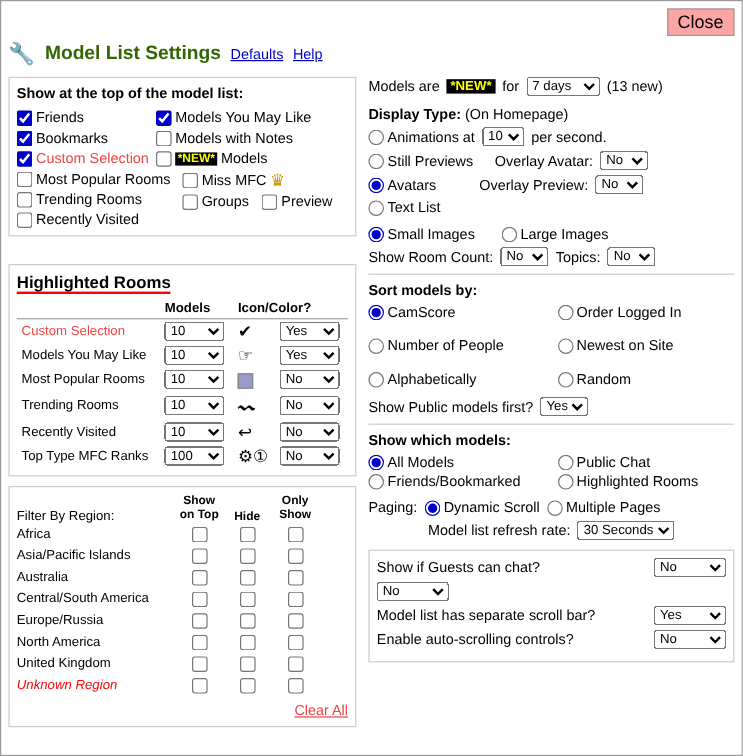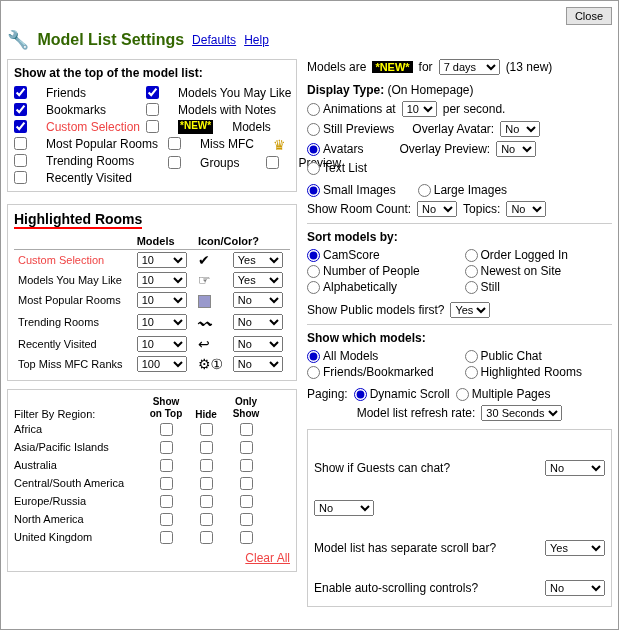--- a/index.html
+++ b/index.html
@@ -16,23 +16,23 @@
       width: 619px;
       min-height: 630px;
       position: relative;
       padding: 6px;
     }
     .close-btn-wrap {
       text-align: right;
       margin-bottom: 4px;
     }
     .close-btn {
-      font-size: 11px;
+      font-size: 15px;
       border: 1px solid #999;
-      background: #e5e5e5;
+      background: #fca5a5;
       padding: 2px 8px;
       cursor: pointer;
     }
     .title-row {
       display: flex;
       align-items: center;
       gap: 8px;
       margin-bottom: 8px;
     }
     .title-row h1 {
@@ -55,30 +55,31 @@
     .left-col {
       width: 290px;
       flex-shrink: 0;
     }
     .right-col {
       flex: 1;
     }
     .section-box {
       border: 1px solid #ccc;
       padding: 6px;
-      margin-bottom: 12px;
+      margin-bottom: 23px;
     }
     .section-title {
       font-weight: bold;
       margin-bottom: 6px;
       font-size: 12px;
     }
     .checkbox-item {
       display: flex;
-      gap: 19px;
+      align-items: center;
+      gap: 3px;
       font-size: 12px;
       white-space: nowrap;
     }
     .checkbox-item input[type=checkbox] {
       width: 13px;
       height: 13px;
     }
     .new-star {
       color: #ff0;
       background: #000;
@@ -255,21 +256,20 @@
     .bottom-right-section {
       border: 1px solid #ccc;
       padding: 6px;
       margin-top: 8px;
       font-size: 12px;
     }
     .bottom-row {
       display: flex;
       align-items: center;
       margin-bottom: 4px;
-      margin-top: 24px;
     }
     .bottom-row label {
       flex: 1;
     }
     .bottom-row select {
       font-size: 11px;
       width: 60px;
     }
     input[type=radio] {
       accent-color: #00c;
@@ -400,21 +400,21 @@
               <td class="icon-cell">〰</td>
               <td><select class="yes-no-select"><option>No</option><option>Yes</option></select></td>
             </tr>
             <tr>
               <td>Recently Visited</td>
               <td><select><option>10</option></select></td>
               <td class="icon-cell">↩</td>
               <td><select class="yes-no-select"><option>No</option><option>Yes</option></select></td>
             </tr>
             <tr>
-              <td>Top Miss MFC Ranks</td>
+              <td>Top Type MFC Ranks</td>
               <td><select><option>100</option></select></td>
               <td class="icon-cell">⚙①</td>
               <td><select class="yes-no-select"><option>No</option><option>Yes</option></select></td>
             </tr>
           </tbody>
         </table>
       </div>
 
       <div class="filter-section">
         <div class="filter-header-row">
@@ -454,20 +454,26 @@
           <div class="col-only"><input type="checkbox" style=""></div>
         </div>
         <div class="filter-row">
           <div class="col-region">North America</div>
           <div class="col-show"><input type="checkbox" style=""></div>
           <div class="col-hide"><input type="checkbox" style=""></div>
           <div class="col-only"><input type="checkbox" style=""></div>
         </div>
         <div class="filter-row">
           <div class="col-region">United Kingdom</div>
+          <div class="col-show"><input type="checkbox" style=""></div>
+          <div class="col-hide"><input type="checkbox" style=""></div>
+          <div class="col-only"><input type="checkbox" style=""></div>
+        </div>
+        <div class="filter-row">
+          <div class="col-region unknown-region">Unknown Region</div>
           <div class="col-show"><input type="checkbox" style=""></div>
           <div class="col-hide"><input type="checkbox" style=""></div>
           <div class="col-only"><input type="checkbox" style=""></div>
         </div>
         <div class="clear-all-row">
           <a href="#" class="link-blue">Clear All</a>
         </div>
       </div>
     </div>
 
@@ -546,21 +552,21 @@
         <span>Topics:</span>
         <select>
           <option>No</option><option>Yes</option>
         </select>
       </div>
 
       <hr class="divider">
 
       <div class="right-section">
         <div class="right-section-title">Sort models by:</div>
-        <div style="display:grid; grid-template-columns:1fr 1fr; gap:2px 10px;">
+        <div style="display:grid; grid-template-columns:1fr 1fr; gap:14px 10px;">
           <div class="radio-item">
             <input type="radio" name="sort" checked="" style="">
             <span>CamScore</span>
           </div>
           <div class="radio-item">
             <input type="radio" name="sort" style="">
             <span>Order Logged In</span>
           </div>
           <div class="radio-item">
             <input type="radio" name="sort" style="">
@@ -569,21 +575,21 @@
           <div class="radio-item">
             <input type="radio" name="sort" style="">
             <span>Newest on Site</span>
           </div>
           <div class="radio-item">
             <input type="radio" name="sort" style="">
             <span>Alphabetically</span>
           </div>
           <div class="radio-item">
             <input type="radio" name="sort" style="">
-            <span>Still</span>
+            <span>Random</span>
           </div>
         </div>
       </div>
 
       <div class="inline-row">
         <span>Show Public models first?</span>
         <select>
           <option>Yes</option><option>No</option>
         </select>
       </div>

